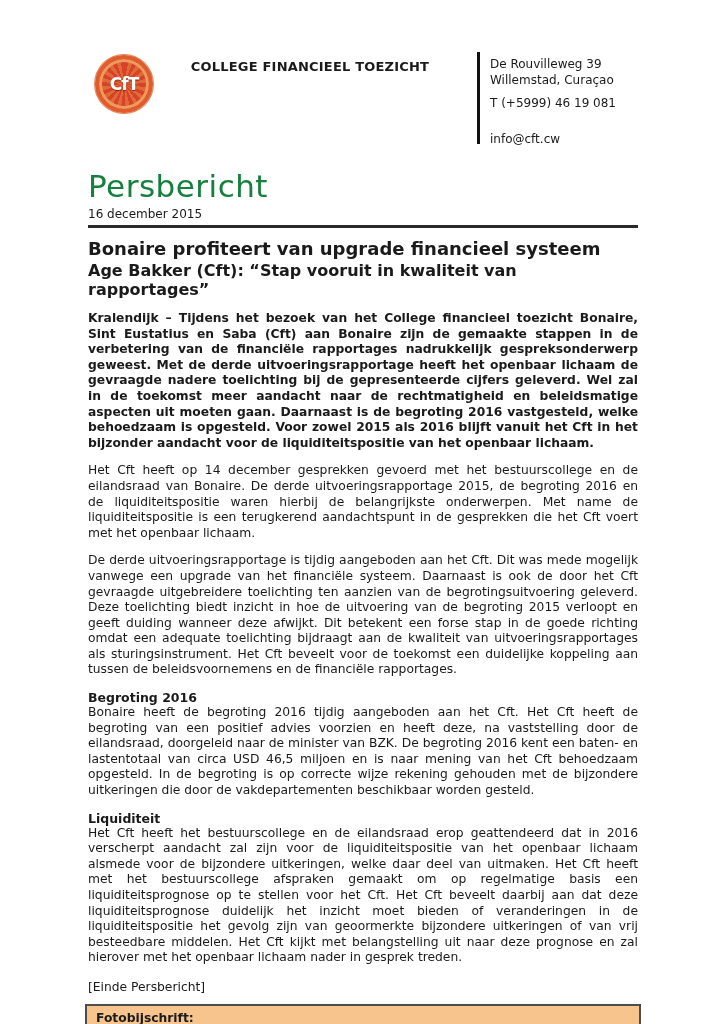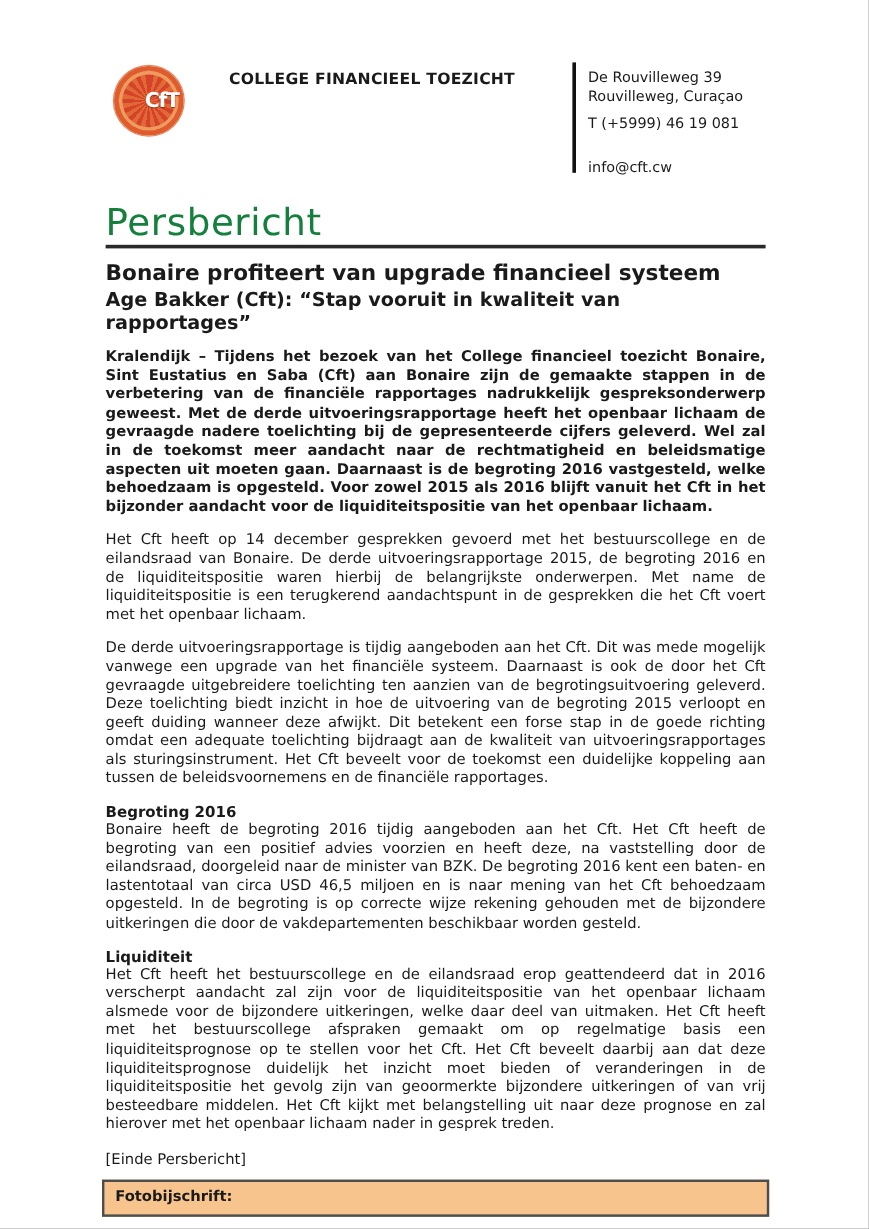--- a/index.html
+++ b/index.html
@@ -24,21 +24,21 @@
   
   .header { display: flex; align-items: flex-start; }
   .logo {
     width: 58px; height: 58px;
     border-radius: 50%;
     margin-left: 7px;
     margin-top: 3px;
     background: repeating-conic-gradient(#d6432a 0deg 11deg, #e06a35 11deg 22deg);
     border: 4px solid #df5c2f;
     box-shadow: inset 0 0 0 3px #ef9a5e, 0 0 0 1px #e8875a;
-    display: flex; align-items: center; justify-content: flex-end;
+    display: flex; align-items: center; justify-content: center;
     flex: 0 0 auto;
   }
   .logo-text {
     color: #ffffff;
     font-weight: bold;
     font-size: 17px;
     letter-spacing: -1px;
     text-shadow: 0 1px 1px rgba(120,20,0,0.7);
   }
   .org-name {
@@ -114,30 +114,31 @@
   <div class="content">
 
     <div class="header">
       <div class="logo">
         <span class="logo-text">CfT</span>
       </div>
       <div class="org-name">COLLEGE FINANCIEEL TOEZICHT</div>
       <div class="header-divider"></div>
       <div class="address">
         <div>De Rouvilleweg 39</div>
-        <div>Rouvilleweg, Curaçao</div>
+        <div>Willemstad, Curaçao</div>
         <div class="gap-s"></div>
         <div>T (+5999) 46 19 081</div>
         <div class="gap-l"></div>
         <div>info@cft.cw</div>
       </div>
     </div>
 
     <div class="title-block">
       <div class="doc-title">Persbericht</div>
+      <div class="doc-date">16 december 2015</div>
       <hr class="title-rule">
     </div>
 
     <div class="kicker">Bonaire profiteert van upgrade financieel systeem</div>
     <div class="headline">Age Bakker (Cft): “Stap vooruit in kwaliteit van rapportages”</div>
 
     <div class="para bold">Kralendijk – Tijdens het bezoek van het College financieel toezicht Bonaire, Sint Eustatius en Saba (Cft) aan Bonaire zijn de gemaakte stappen in de verbetering van de financiële rapportages nadrukkelijk gespreksonderwerp geweest. Met de derde uitvoeringsrapportage heeft het openbaar lichaam de gevraagde nadere toelichting bij de gepresenteerde cijfers geleverd. Wel zal in de toekomst meer aandacht naar de rechtmatigheid en beleidsmatige aspecten uit moeten gaan. Daarnaast is de begroting 2016 vastgesteld, welke behoedzaam is opgesteld. Voor zowel 2015 als 2016 blijft vanuit het Cft in het bijzonder aandacht voor de liquiditeitspositie van het openbaar lichaam.</div>
 
     <div class="para">Het Cft heeft op 14 december gesprekken gevoerd met het bestuurscollege en de eilandsraad van Bonaire. De derde uitvoeringsrapportage 2015, de begroting 2016 en de liquiditeitspositie waren hierbij de belangrijkste onderwerpen. Met name de liquiditeitspositie is een terugkerend aandachtspunt in de gesprekken die het Cft voert met het openbaar lichaam.</div>
 

